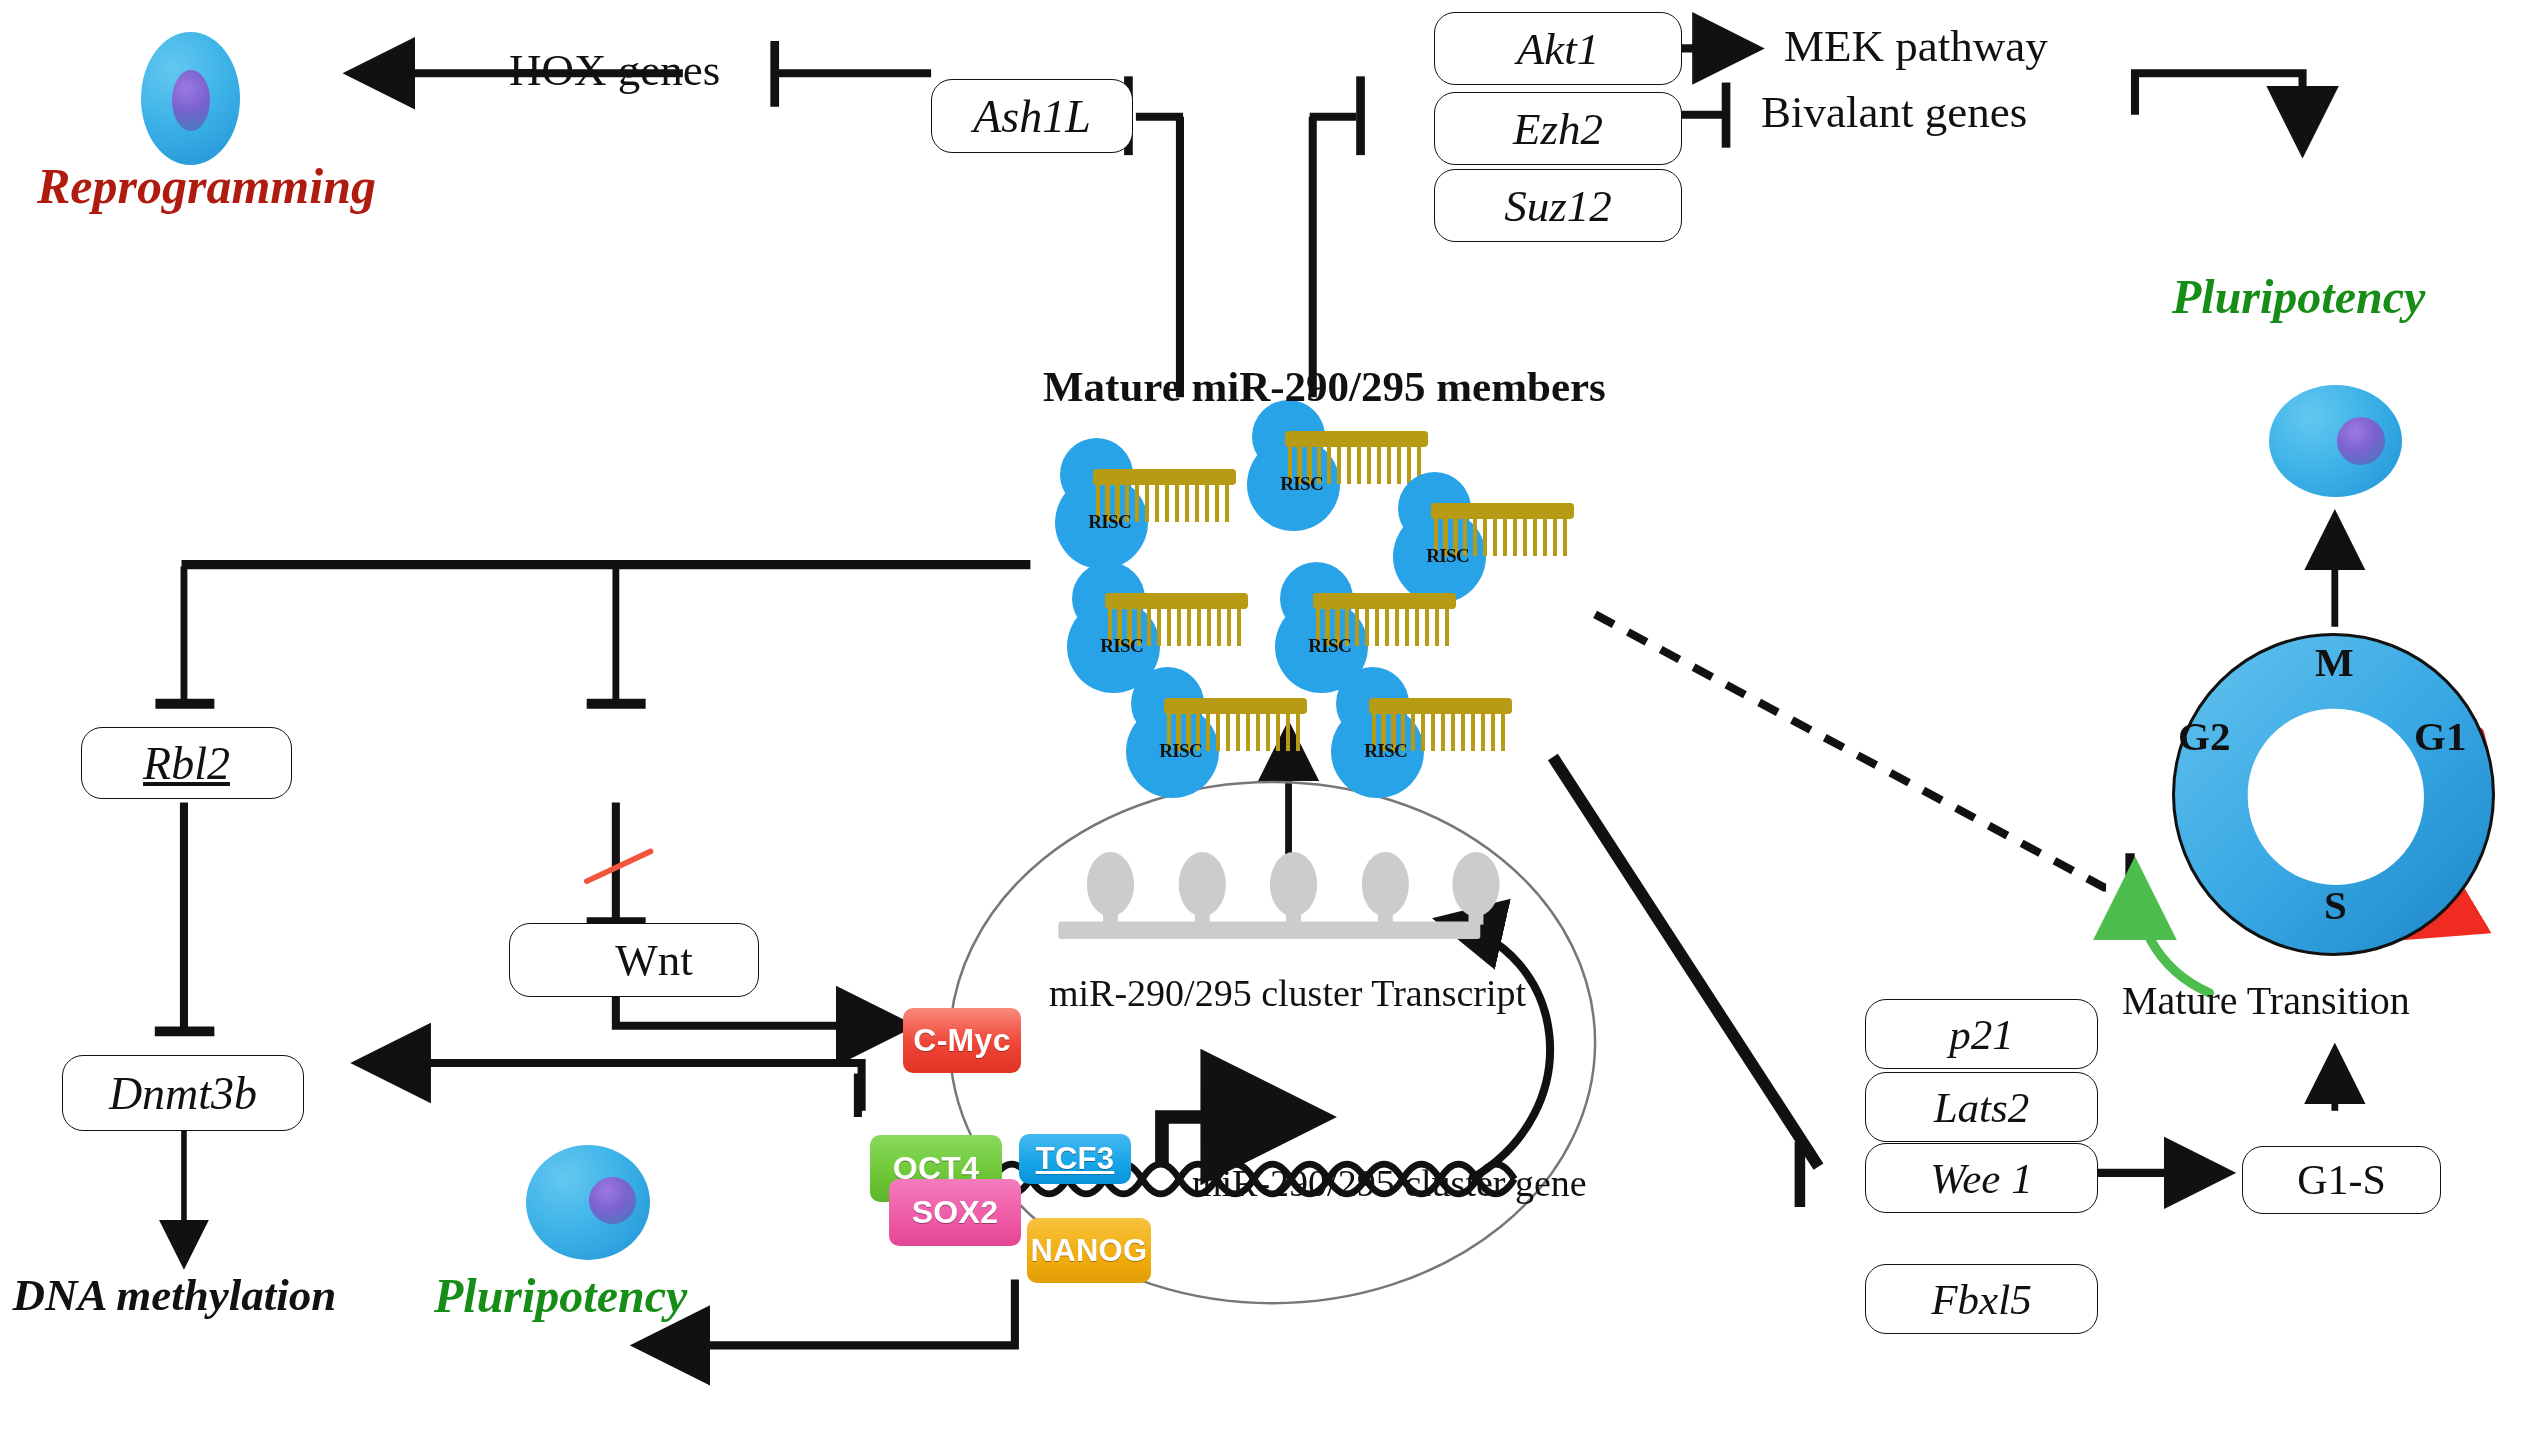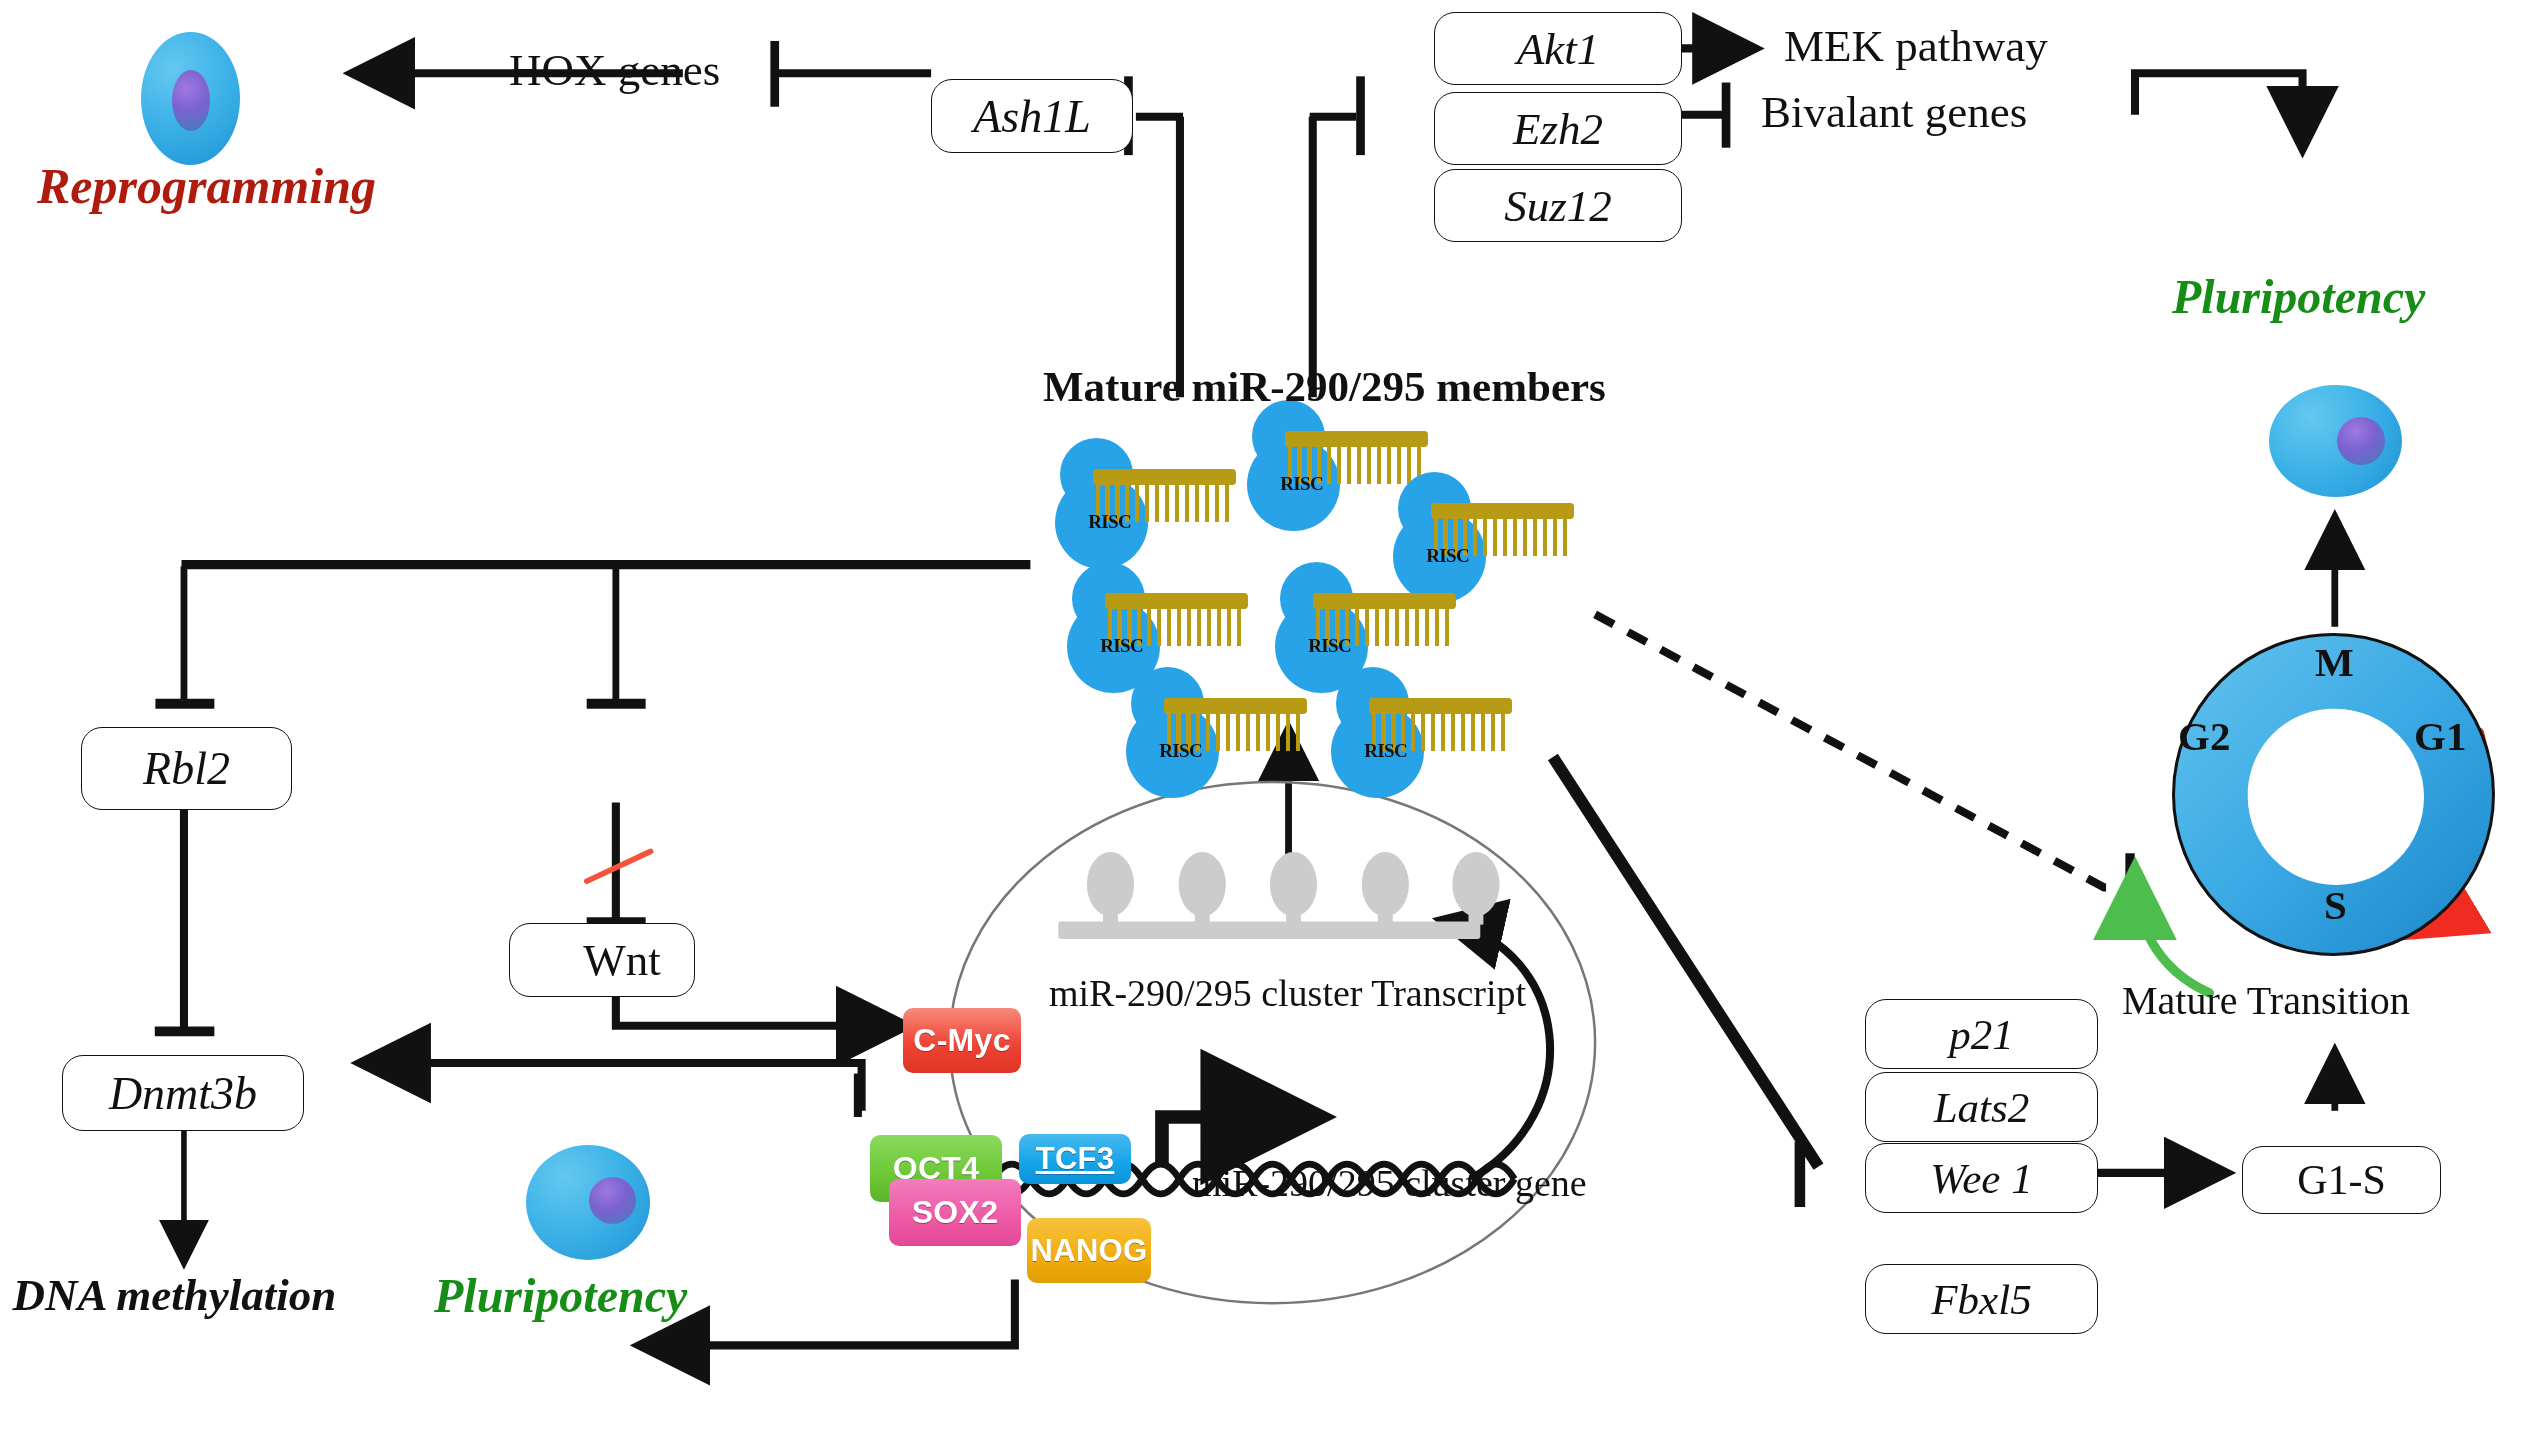--- a/index.html
+++ b/index.html
@@ -356,26 +356,26 @@
   </div>
 
   <div class="gbox" style="left:1434px;top:92px;width:248px;height:73px;font-size:45px;">
     <span>Ezh2</span>
   </div>
 
   <div class="gbox" style="left:1434px;top:169px;width:248px;height:73px;font-size:45px;">
     <span>Suz12</span>
   </div>
 
-  <div class="gbox" style="left:81px;top:727px;width:211px;height:83px;font-size:46px;">
+  <div class="gbox" style="left:81px;top:727px;width:211px;height:72px;font-size:46px;text-decoration:underline;">
     <span>Rbl2</span>
   </div>
 
 
-  <div class="gbox upright" style="left:509px;top:923px;width:186px;height:74px;font-size:45px;padding-left:40px;">
+  <div class="gbox upright" style="left:509px;top:923px;width:250px;height:74px;font-size:45px;padding-left:40px;">
     <span>Wnt</span>
   </div>
 
   <div class="gbox" style="left:62px;top:1055px;width:242px;height:76px;font-size:46px;">
     <span>Dnmt3b</span>
   </div>
 
   <div class="gbox" style="left:1865px;top:999px;width:233px;height:70px;font-size:43px;">
     <span>p21</span>
   </div>

